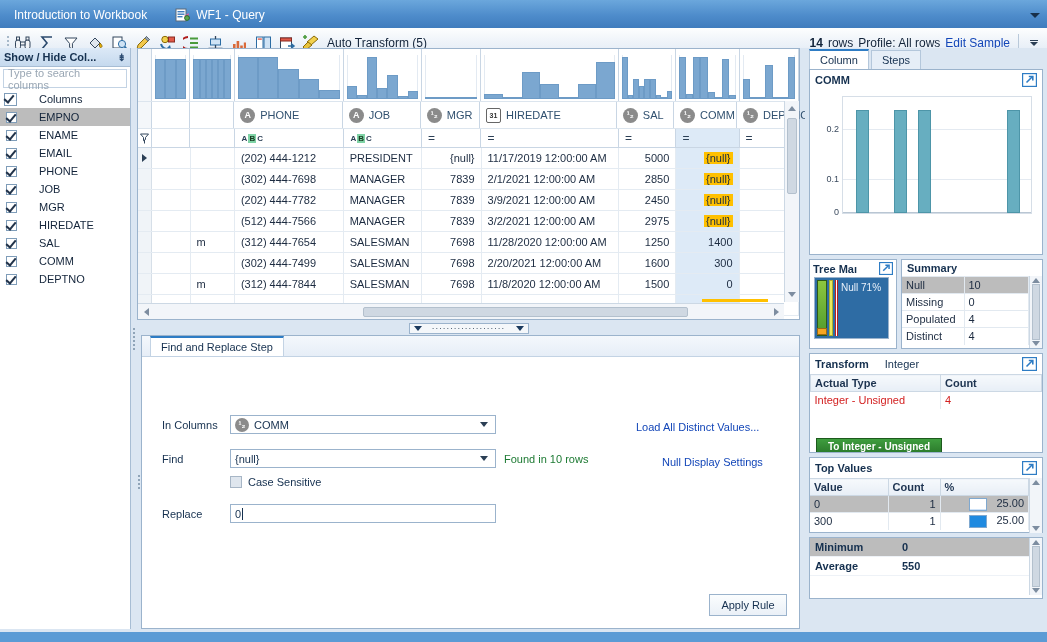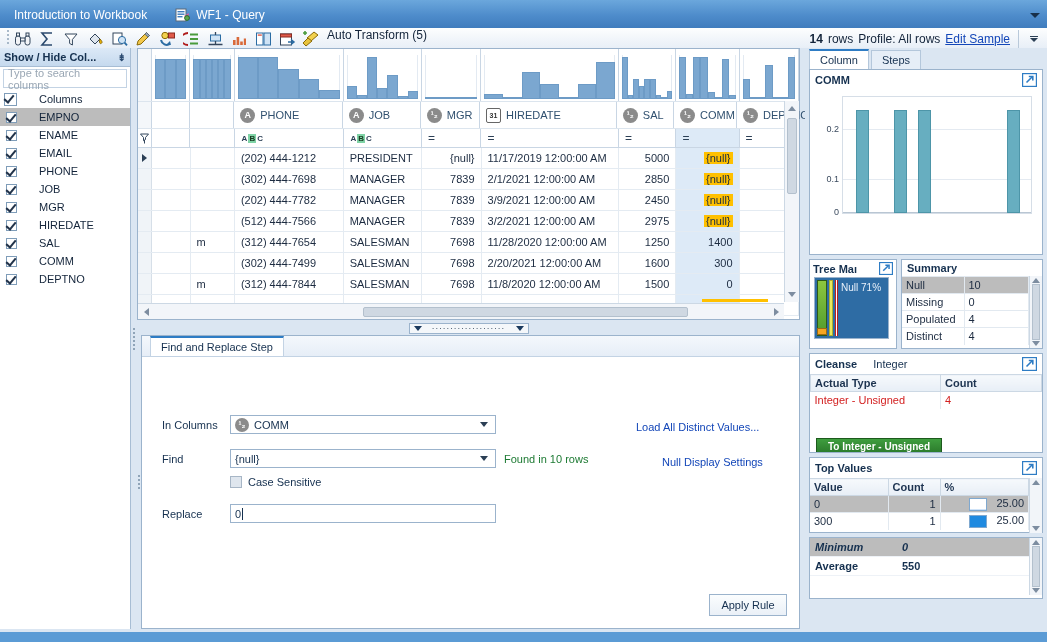--- a/index.html
+++ b/index.html
@@ -40,21 +40,21 @@
   .caret-down {
     width: 0; height: 0; border-left: 5px solid transparent;
     border-right: 5px solid transparent; border-top: 5px solid #18304a;
   }
 
   
   .toolbar {
     position: absolute; left: 0; top: 28px; width: 1047px; height: 30px;
     background: linear-gradient(to bottom,#fdfefe 0%,#eef3f9 48%,#dfe9f4 100%);
     border-bottom: 1px solid #a8c0d8;
-    display: flex; align-items: flex-start; padding-left: 4px;
+    display: flex; align-items: center; padding-left: 4px;
   }
   .grip { width: 7px; height: 18px; display:flex; flex-direction:column;
           justify-content:center; align-items:center; gap:2px; }
   .grip i { width:2px;height:2px;background:#8fa4b8;display:block;border-radius:50%;}
   .tbtn {
     width: 22px; height: 22px; margin: 0 1px; position: relative;
     display: flex; align-items: center; justify-content: center;
     border-radius: 2px; cursor: default;
   }
   .tbtn svg { display:block; }
@@ -216,21 +216,21 @@
   .treemap{width:75px;height:62px;position:relative;background:#2e6ca4;margin:0 0 4px 4px;border:1px solid #9bb3cc;}
   .tm-left{position:absolute;left:2px;top:2px;bottom:2px;width:10px;background:linear-gradient(to bottom,#8cc63f,#4f9b2f);border:1px solid #2d5a18;}
   .tm-mid{position:absolute;left:14px;top:2px;bottom:2px;width:4px;background:#e8e860;border:1px solid #b0b02c;}
   .tm-red{position:absolute;left:20px;top:2px;bottom:2px;width:3px;background:#fff;border-left:1px solid #c02020;border-right:1px solid #c02020;}
   .tm-orange{position:absolute;left:2px;bottom:3px;width:10px;height:7px;background:#f5a623;border:1px solid #9c6a12;}
   .tm-label{position:absolute;left:26px;top:4px;font-size:10px;color:#e8f0fa;}
   .greenbtn{position:absolute;left:6px;bottom:-2px;width:126px;height:16px;background:linear-gradient(to bottom,#3f9e3f,#2b7a2b);border:1px solid #1d5a1d;color:#fff;font-size:10px;font-weight:bold;display:flex;align-items:center;justify-content:center;overflow:hidden;}
   .pctbar{display:inline-block;width:18px;height:13px;border:1px solid #7fa8cf;vertical-align:middle;}
   .statrow{display:flex;font-size:11px;font-weight:bold;color:#15304f;height:19px;align-items:center;border-bottom:1px solid #eef2f7;}
   .statrow .k{width:92px;padding-left:5px;}
-  .statrow.sel{background:#bcbcbc;font-style:italic;}
+  .statrow.sel{background:#bcbcbc;}
   .bottomstrip{position:absolute;left:0;bottom:0;width:1047px;height:4px;background:#5b9bd5;}
 </style>
 </head>
 <body>
 
 <div class="app">
 
   <div class="tabbar">
     <div class="tab">
       <span>Introduction to Workbook</span>
@@ -917,21 +917,21 @@
               <span class="tri-up"></span>
               <span style="flex:1;width:8px;background:#cfd8e2;border:1px solid #b3c0cd;margin:1px 0;"></span>
               <span class="tri-dn"></span>
             </div>
           </div>
         </div>
       </div>
 
       <div class="card" style="height:100px;overflow:hidden;">
         <div class="card-title">
-          <span>Cleanse</span>
+          <span>Transform</span>
           <span style="font-weight:normal;margin-left:16px;">Integer</span>
           <span class="popout">
             <svg width="15" height="14" viewBox="0 0 15 14">
                 <rect x="0.5" y="0.5" width="14" height="13" fill="none" stroke="#2e7cc4" stroke-width="1.4"></rect>
                 <path d="M4.5 9.5 L10 4" stroke="#2e7cc4" stroke-width="1.6"></path>
                 <path d="M6.8 3.5 H10.8 V7.5" fill="none" stroke="#2e7cc4" stroke-width="1.6"></path>
               </svg>
           </span>
         </div>
         <table class="tbl">

